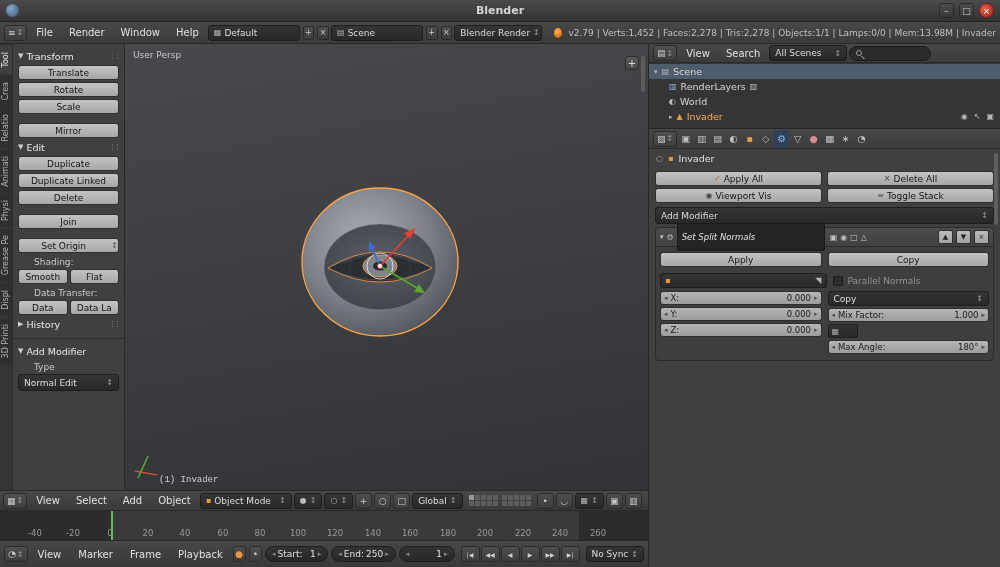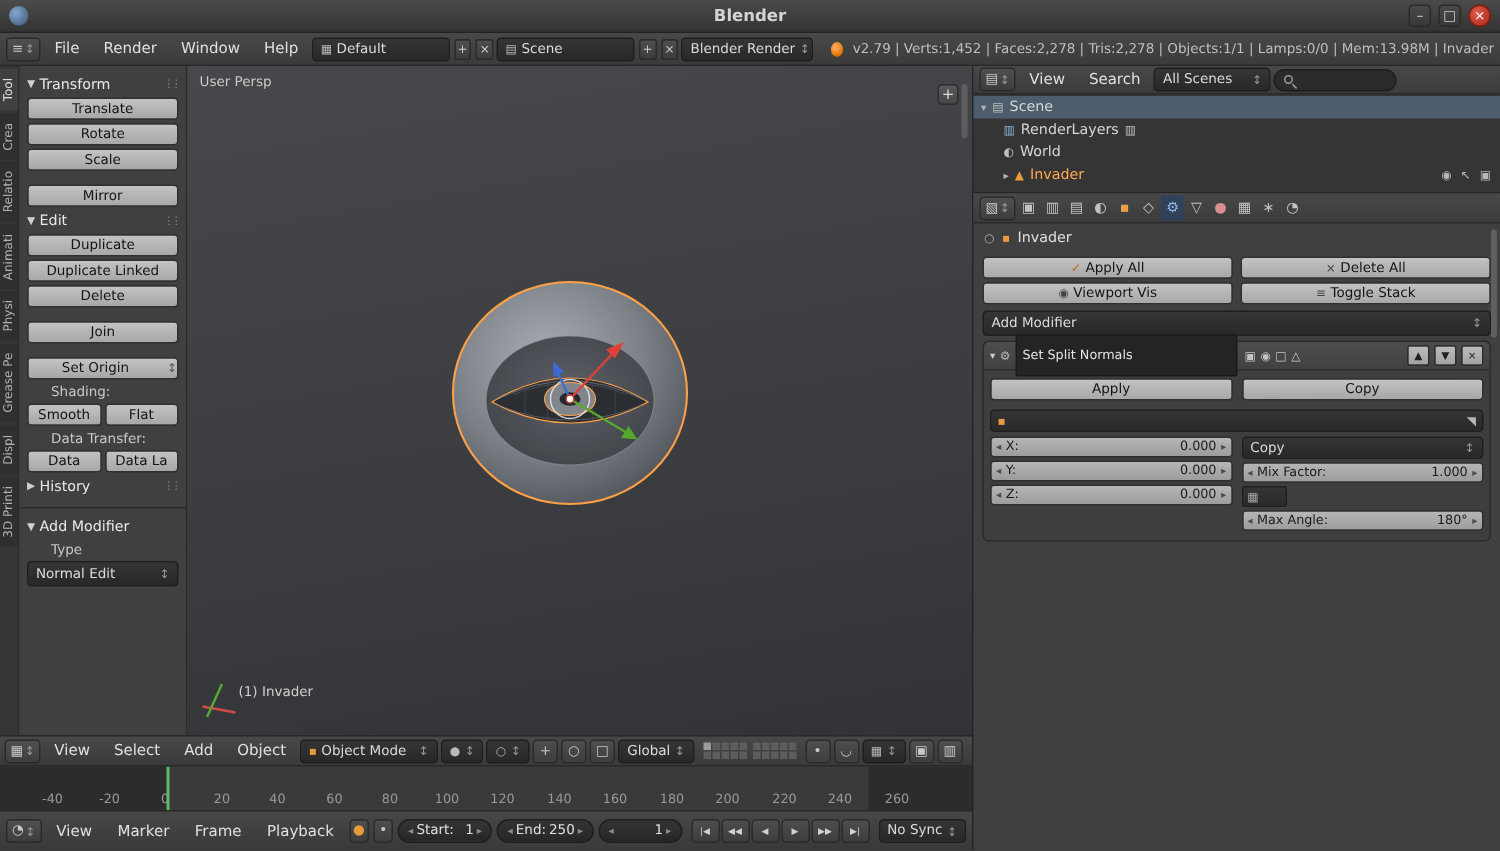--- a/index.html
+++ b/index.html
@@ -59,21 +59,21 @@
   .ts-row > * { flex:1; }
   .lbl { font-size:9px; color:#c8c8c8; margin:4px 16px 2px; }
   .divider { border-top:1px solid #2c2c2c; margin:7px -5px 5px; }
   .ts-menu { width:100%; height:17px; display:flex; }
   .flexfill { flex:1; }
 
   
   #viewport { position:absolute; left:125px; top:44px; width:523px; height:446px;
     background:linear-gradient(170deg,#47484b 0%, #3c3d40 55%, #323336 100%); overflow:hidden; }
   .vp-label { position:absolute; left:8px; top:6px; font-size:9px; color:#c9c9c9; }
-  .vp-objlabel { position:absolute; left:34px; bottom:23px; font-size:9px; color:#cfcfcf; }
+  .vp-objlabel { position:absolute; left:34px; bottom:5px; font-size:9px; color:#cfcfcf;font-family:Liberation Mono, monospace; }
   .vp-svg { position:absolute; left:145px; top:118px; width:220px; height:200px; }
   .vp-axis { position:absolute; left:5px; bottom:5px; width:36px; height:36px; }
   .vp-plus { position:absolute; right:9px; top:12px; width:14px; height:14px; display:flex; align-items:center; justify-content:center;
     background:linear-gradient(#5a5a5a,#474747); border:1px solid #2e2e2e; border-radius:3px; color:#ddd; font-size:10px; }
   .vp-scroll { position:absolute; right:3px; top:12px; width:4px; height:36px; background:#646464; border-radius:2px; opacity:.8; }
 
   
   #vheader { position:absolute; left:0; top:490px; width:648px; height:21px;
     background:linear-gradient(#484848,#3a3a3a); border-top:1px solid #292929; border-bottom:1px solid #292929;
     display:flex; align-items:center; gap:2px; padding:0 3px; }
@@ -138,21 +138,21 @@
   .pr-body { padding:3px 6px; }
   .prow2 { display:flex; gap:5px; margin-bottom:2px; }
   .prow2 > * { flex:1; }
   .bicon { font-size:8px; color:#444; }
   .bicon.orange { color:#b86a18; }
   .addmod { width:100%; height:17px; margin:4px 0 3px; display:flex; }
   .modbox { border:1px solid #2b2b2b; border-radius:4px; background:#3e3e3e; margin-top:2px; }
   .mhdr { height:19px; display:flex; align-items:center; gap:3px; padding:0 4px;
     background:linear-gradient(#4d4d4d,#414141); border-bottom:1px solid #2b2b2b; border-radius:4px 4px 0 0; }
   .mname { flex:0 0 148px; height:28px; background:#242424; border:1px solid #1a1a1a; border-radius:2px;
-    font-size:8.5px; color:#e4e4e4; padding:0 4px; display:flex; align-items:center; }
+    font-size:8.5px; color:#e4e4e4; padding:0 4px; display:flex; align-items:center;font-style:italic; }
   .mtoggles { display:flex; gap:3px; color:#c2c2c2; font-size:8px; margin-left:2px; }
   .sbtn { width:15px; height:14px; display:flex; align-items:center; justify-content:center;
     background:linear-gradient(#bcbcbc,#a2a2a2); border:1px solid #2f2f2f; border-radius:2px; color:#222; font-size:7px; }
   .mspacer { flex:1; }
   .mbody { padding:5px 4px 6px; }
   .mrow2 { display:flex; gap:6px; margin-bottom:3px; }
   .mrow2 > * { flex:1; }
   .mrow2.joined { gap:1px; }
   .btn-blue { display:flex; align-items:center; justify-content:center; height:15px; font-size:9px; color:#fff;
     background:linear-gradient(#6b90cd,#4f77b7); border:1px solid #2c3c55; border-radius:3px 0 0 3px; }
@@ -572,20 +572,24 @@
             <div class="btn-light">Apply</div>
             <div class="btn-light">Copy</div>
           </div>
           <div class="mrow2 joined">
           </div>
           <div class="mrow2">
             <div class="objfield">
               <span class="wicon orange">▪</span>
               <span class="flexfill"></span>
               <span class="drop">◥</span>
+            </div>
+            <div class="chkwrap">
+              <div class="chk"></div>
+              <span class="chklabel">Parallel Normals</span>
             </div>
           </div>
           <div class="mcols">
             <div class="col">
               <div class="numlight">
                 <span class="na">◂</span>
                 <span>X:</span>
                 <span class="flexfill"></span>
                 <span>0.000</span>
                 <span class="na">▸</span>

